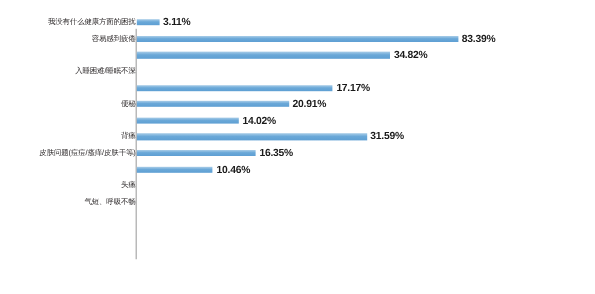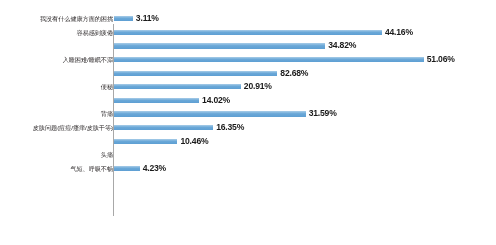--- a/index.html
+++ b/index.html
@@ -117,41 +117,37 @@
           <div class="bar-wrap">
             <div class="bar" style="width: 18.8673px;"></div>
             <span class="bar-value">3.11%</span>
           </div>
         </div>
         <div class="row">
           <div class="cat-label" style="left: 0px; right: auto; width: 113px;">容易感到疲倦</div>
           <div class="tick" style="left: 109px;"></div>
           <div class="bar-wrap">
             <div class="bar" style="width: 267.904px;"></div>
-            <span class="bar-value">44.16%</span>
+            <span class="bar-value">83.39%</span>
           </div>
         </div>
         <div class="row">
           <div class="bar-wrap">
             <div class="bar" style="width: 211.241px;"></div>
             <span class="bar-value">34.82%</span>
           </div>
         </div>
         <div class="row">
           <div class="cat-label" style="left: 0px; right: auto; width: 113px;">入睡困难/睡眠不深</div>
           <div class="tick" style="left: 109px;"></div>
-          <div class="bar-wrap">
-            <div class="bar" style="width: 309.764px;"></div>
-            <span class="bar-value">51.06%</span>
-          </div>
         </div>
         <div class="row">
           <div class="bar-wrap">
             <div class="bar" style="width: 163.315px;"></div>
-            <span class="bar-value">82.68%</span>
+            <span class="bar-value">17.17%</span>
           </div>
         </div>
         <div class="row">
           <div class="cat-label" style="left: 0px; right: auto; width: 113px;">便秘</div>
           <div class="tick" style="left: 109px;"></div>
           <div class="bar-wrap">
             <div class="bar" style="width: 126.854px;"></div>
             <span class="bar-value">20.91%</span>
           </div>
         </div>
@@ -183,24 +179,20 @@
             <span class="bar-value">10.46%</span>
           </div>
         </div>
         <div class="row">
           <div class="cat-label" style="left: 0px; right: auto; width: 113px;">头痛</div>
           <div class="tick" style="left: 109px;"></div>
         </div>
         <div class="row">
           <div class="cat-label" style="left: 0px; right: auto; width: 113px;">气短、呼吸不畅</div>
           <div class="tick" style="left: 109px;"></div>
-          <div class="bar-wrap">
-            <div class="bar" style="width: 25.662px;"></div>
-            <span class="bar-value">4.23%</span>
-          </div>
         </div>
         <div class="row">
           <div class="bar-wrap"></div>
         </div>
       </div>
   </div>
 
 </div>
 
 </body></html>

